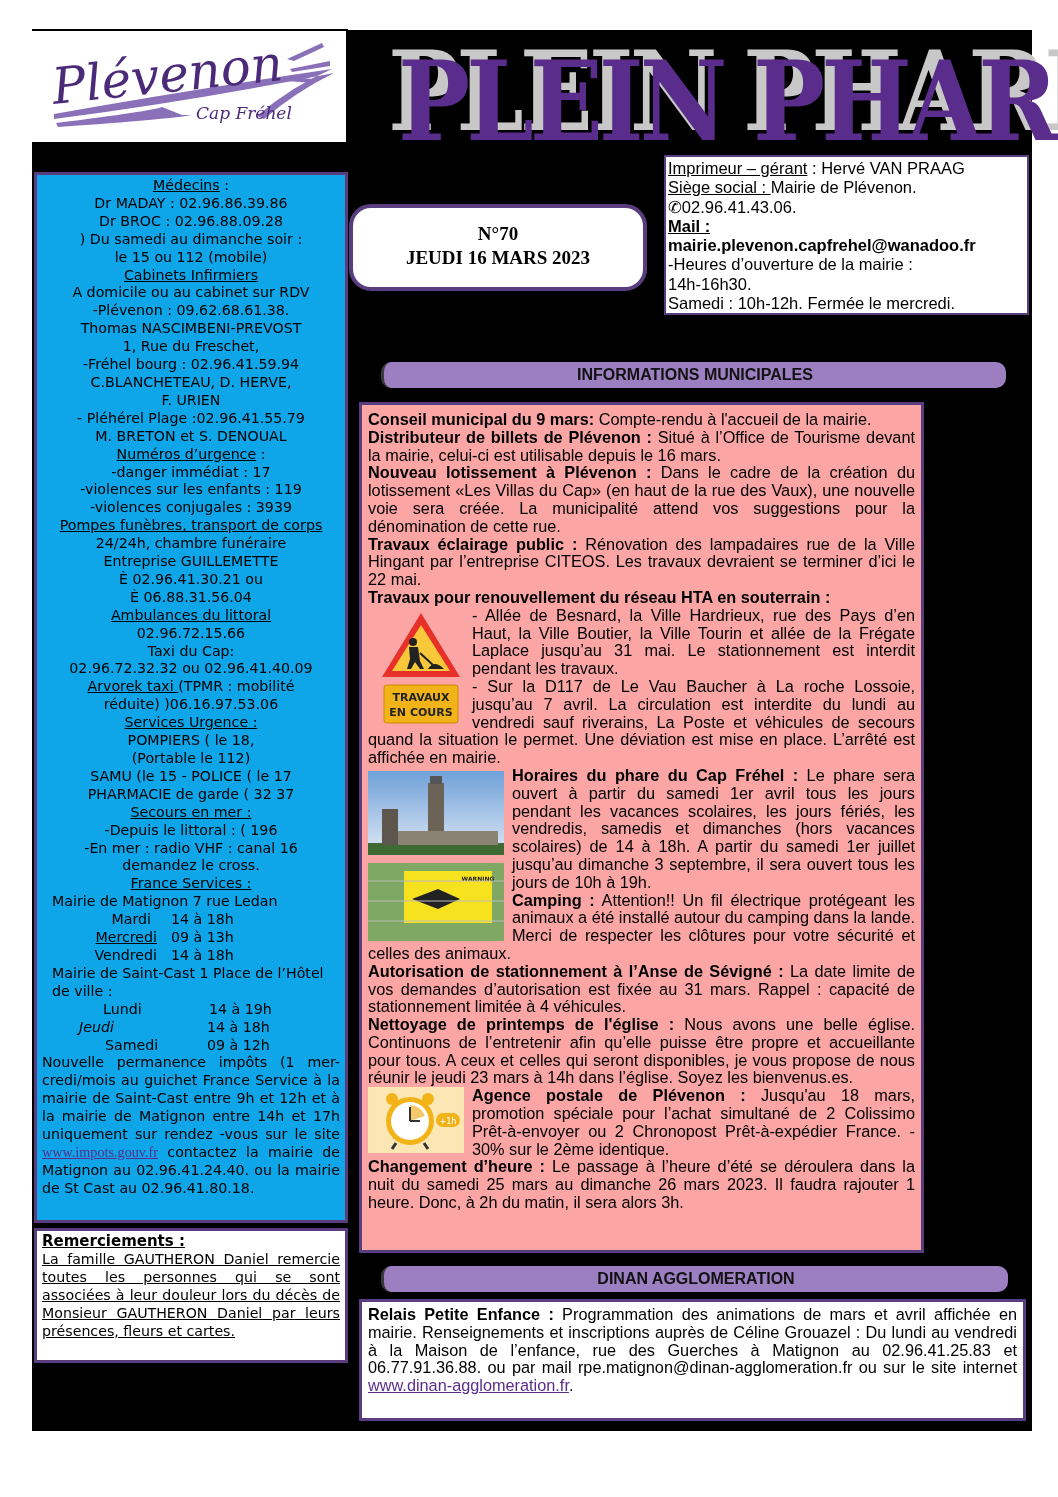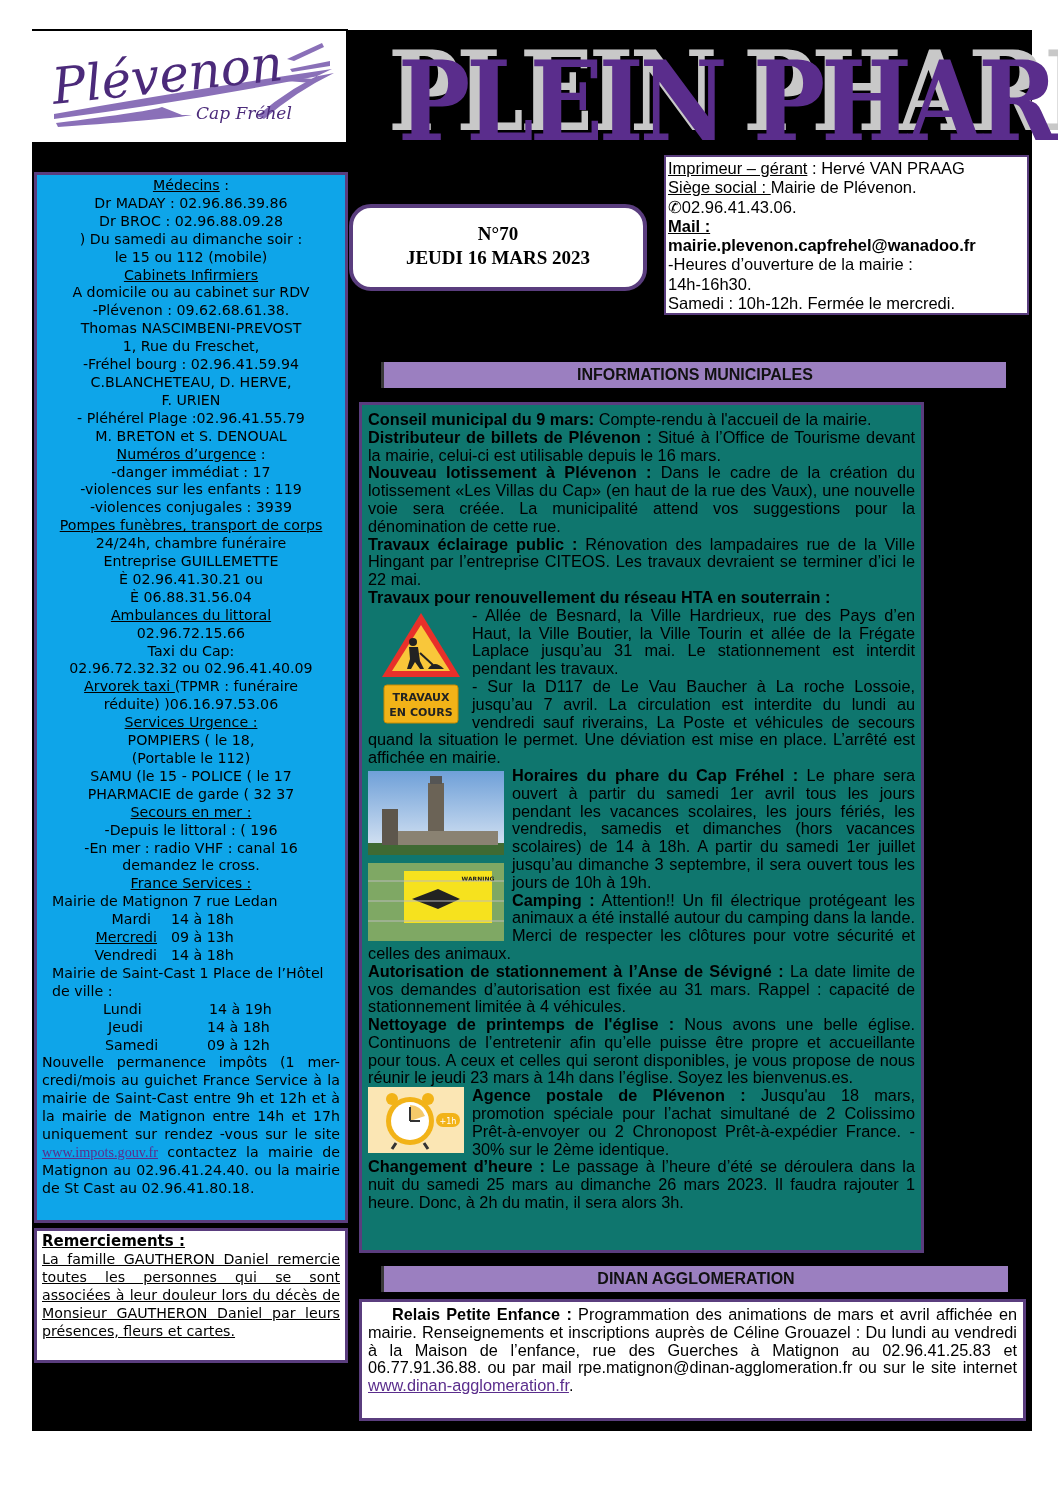--- a/index.html
+++ b/index.html
@@ -19,43 +19,43 @@
 
   
   .issue { position:absolute; left:349px; top:204px; width:298px; height:87px; background:#fff; border:4px solid #5a3d7e; border-radius:22px; text-align:center; font-family:"Liberation Serif", serif; font-weight:bold; font-size:19px; line-height:24px; padding-top:14px; box-sizing:border-box; }
 
   
   .pub { position:absolute; left:664px; top:155px; width:365px; height:160px; background:#fff; border:2px solid #5a3d7e; box-sizing:border-box; padding:2px 2px; font-family:"Liberation Sans", sans-serif; font-size:16.5px; line-height:19.3px; }
   .pub .u { text-decoration:underline; }
   .pub .b { font-weight:bold; }
 
   
-  .banner { position:absolute; height:26px; background:#9b7fc0; border-left:3px solid #3a3a3a; font-family:"Liberation Sans", sans-serif; font-weight:bold; font-size:16px; line-height:26px; text-align:center; color:#111; }
+  .banner { position:absolute; height:26px; background:#9b7fc0; border-left:3px solid #3a3a3a; font-family:"Liberation Sans", sans-serif; font-weight:bold; font-size:16px; line-height:26px; text-align:center; color:#111;border-radius:10px; }
 
   
   .side { position:absolute; left:34px; top:172px; width:314px; height:1051px; background:#0ea5e9; border:3px solid #5a3d7e; box-sizing:border-box; font-family:"DejaVu Sans", sans-serif; font-size:14.2px; line-height:17.9px; }
   .side .c { text-align:center; white-space:nowrap; }
   .side .u { text-decoration:underline; }
   .side .l { padding-left:15px; white-space:nowrap; }
   .side .row { display:flex; white-space:nowrap; }
   .side .row .d { display:inline-block; }
   .side .just { padding:0 5px; text-align:justify; }
   .side a { color:#5a2d8c; text-decoration:underline;font-family:Liberation Serif, serif; }
 
   .thanks { position:absolute; left:34px; top:1228px; width:314px; height:135px; background:#fff; border:3px solid #5a3d7e; box-sizing:border-box; padding:1px 5px; font-family:"DejaVu Sans", sans-serif; font-size:14.2px; line-height:18px; text-align:justify;text-decoration:underline; }
   .thanks .h { font-weight:bold; font-size:15px; }
 
   
-  .main { position:absolute; left:359px; top:402px; width:565px; height:851px; background:#0f766e; border:3px solid #5a3d7e; box-sizing:border-box; padding:6px 6px 12px 6px; font-family:"Liberation Sans", sans-serif; font-size:16.3px; line-height:17.8px; text-align:justify; }
+  .main { position:absolute; left:359px; top:402px; width:565px; height:851px; background:#fca5a5; border:3px solid #5a3d7e; box-sizing:border-box; padding:6px 6px 12px 6px; font-family:"Liberation Sans", sans-serif; font-size:16.3px; line-height:17.8px; text-align:justify; }
   .main b { font-weight:bold; }
   .main p { margin:0; }
   .fl { float:left; margin-right:8px; }
   .dinan { position:absolute; left:359px; top:1299px; width:667px; height:122px; background:#fff; border:3px solid #5a3d7e; box-sizing:border-box; padding:4px 6px; font-family:"Liberation Sans", sans-serif; font-size:16.3px; line-height:17.8px; text-align:justify; }
   .dinan a { color:#5a2d8c; text-decoration:underline; }
-  .dinan b { font-weight:bold;margin-left:24px; }
+  .dinan b { font-weight:bold; }
 </style>
 </head>
 <body>
 
 <div class="topline"></div>
 <div class="page"></div>
 
 <div class="logo">
   <svg width="314" height="111" viewBox="0 0 314 111">
     <path d="M22 83 Q150 60 300 38 Q260 55 225 85 L232 88 Q265 60 302 42 Q160 70 22 88 Z" fill="#8a70b8"></path>
@@ -114,21 +114,21 @@
   <div class="c">-violences conjugales : 3939</div>
   <div class="c u">Pompes funèbres, transport de corps</div>
   <div class="c">24/24h, chambre funéraire</div>
   <div class="c">Entreprise GUILLEMETTE</div>
   <div class="c">È  02.96.41.30.21 ou</div>
   <div class="c">È   06.88.31.56.04</div>
   <div class="c u">Ambulances du littoral</div>
   <div class="c">02.96.72.15.66</div>
   <div class="c">Taxi du Cap:</div>
   <div class="c">02.96.72.32.32 ou 02.96.41.40.09</div>
-  <div class="c"><span class="u">Arvorek taxi </span><span>(TPMR : funéraire</span></div>
+  <div class="c"><span class="u">Arvorek taxi </span><span>(TPMR : mobilité</span></div>
   <div class="c">réduite)  )06.16.97.53.06</div>
   <div class="c u">Services Urgence :</div>
   <div class="c">POMPIERS ( le 18,</div>
   <div class="c">(Portable le 112)</div>
   <div class="c">SAMU (le 15 - POLICE ( le 17</div>
   <div class="c">PHARMACIE de garde ( 32 37</div>
   <div class="c u">Secours en mer :</div>
   <div class="c">-Depuis le littoral : ( 196</div>
   <div class="c">-En mer : radio VHF : canal 16</div>
   <div class="c">demandez le cross.</div>
@@ -146,21 +146,21 @@
       <span class="d" style="width:134px;text-align:right;padding-right:14px;box-sizing:border-box;">Vendredi</span>
       <span>14 à 18h</span>
     </div>
   <div class="l">Mairie de Saint-Cast 1 Place de l’Hôtel</div>
   <div class="l">de ville :</div>
   <div class="row">
       <span class="d" style="width:172px;padding-left:66px;box-sizing:border-box;">Lundi</span>
       <span>14 à 19h</span>
     </div>
   <div class="row">
-      <span class="d" style="width:170px;padding-left:71px;box-sizing:border-box;">Jeudi</span>
+      <span class="d" style="width:170px;padding-left:42px;box-sizing:border-box;font-style:italic;">Jeudi</span>
       <span>14 à 18h</span>
     </div>
   <div class="row">
       <span class="d" style="width:170px;padding-left:68px;box-sizing:border-box;">Samedi</span>
       <span>09 à 12h</span>
     </div>
   <div class="just"><span>Nouvelle permanence impôts (1 mer-credi/mois au guichet France Service à la mairie de Saint-Cast  entre 9h et 12h et à la mairie de Matignon entre 14h et 17h      uniquement sur rendez -vous sur le site </span><a>www.impots.gouv.fr</a><span> contactez la mairie de Matignon au 02.96.41.24.40. ou la mairie de St Cast au 02.96.41.80.18.</span></div>
 </div>
 
 <div class="thanks">

